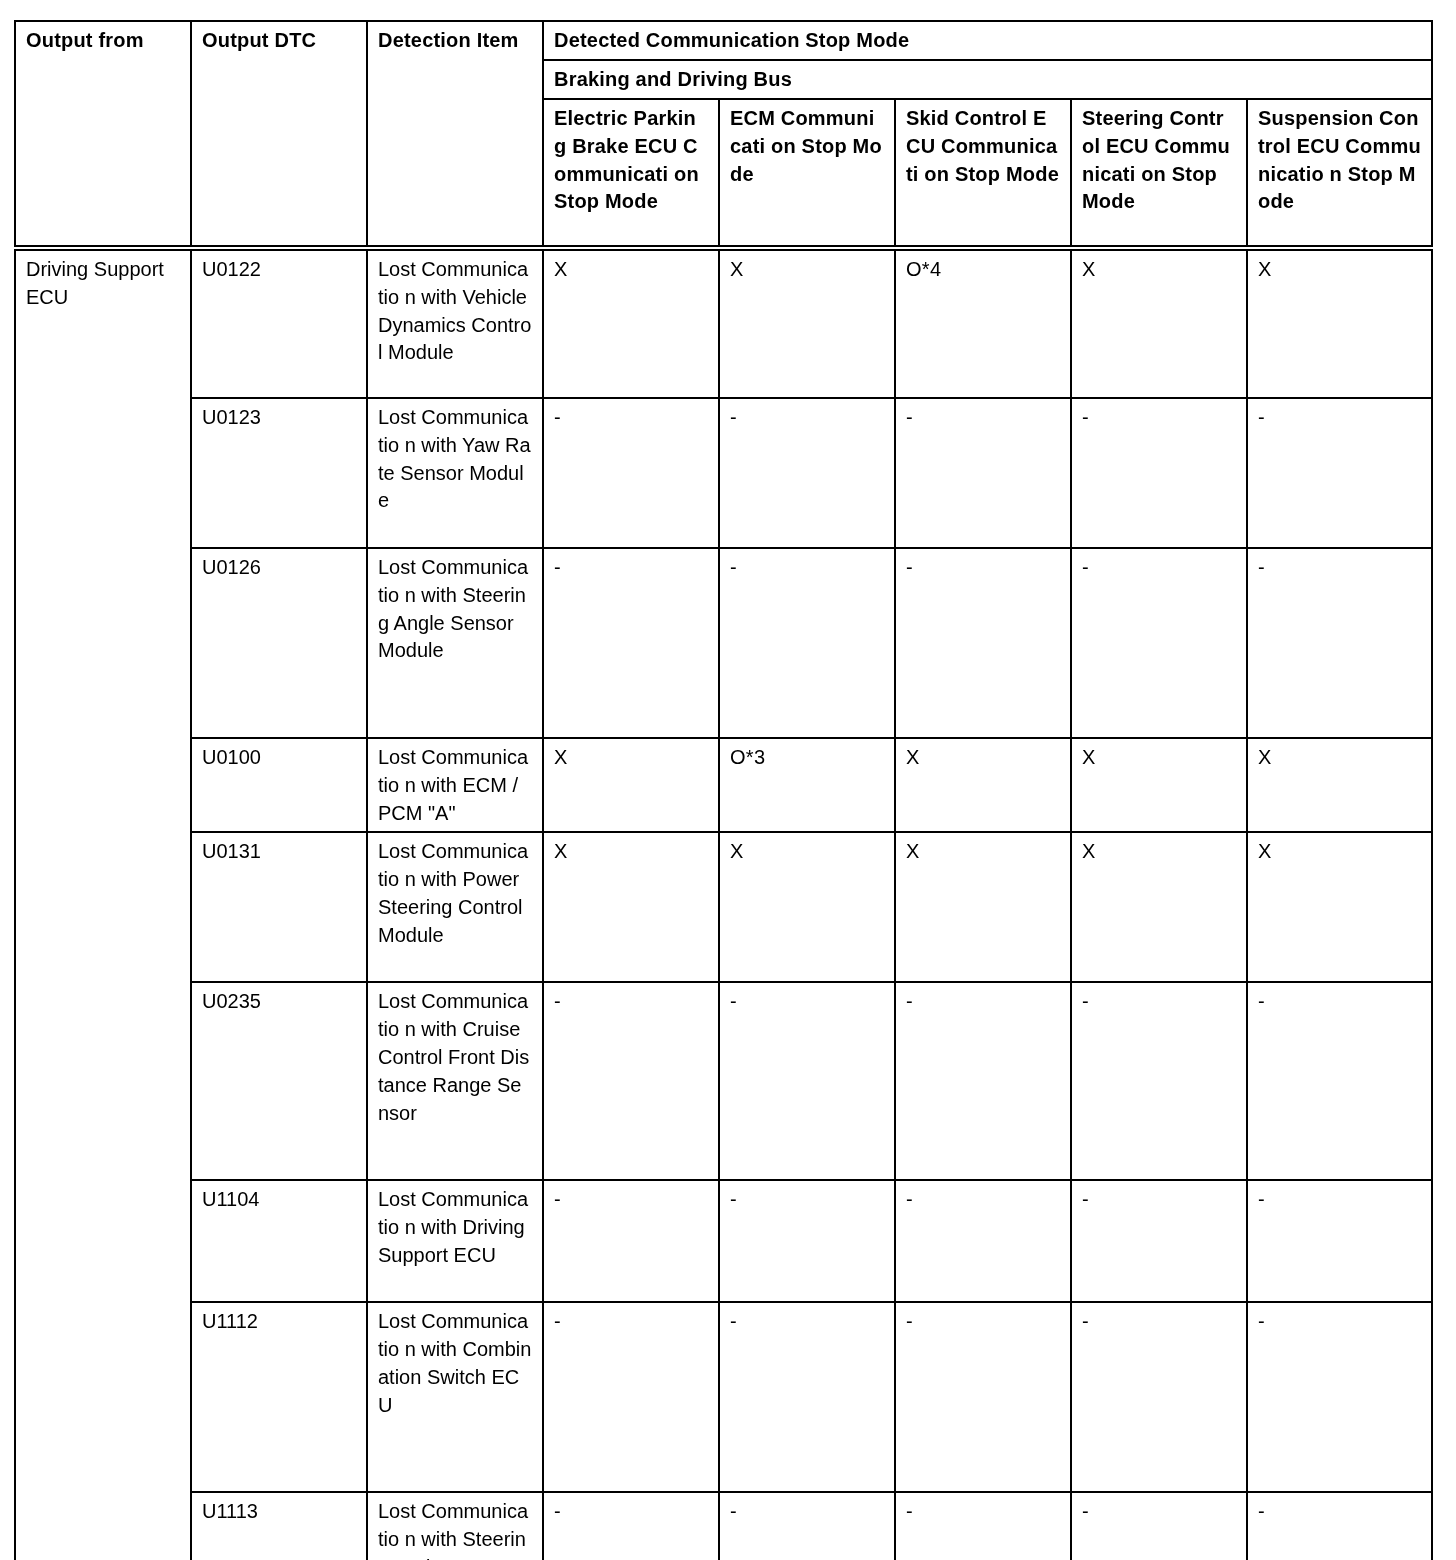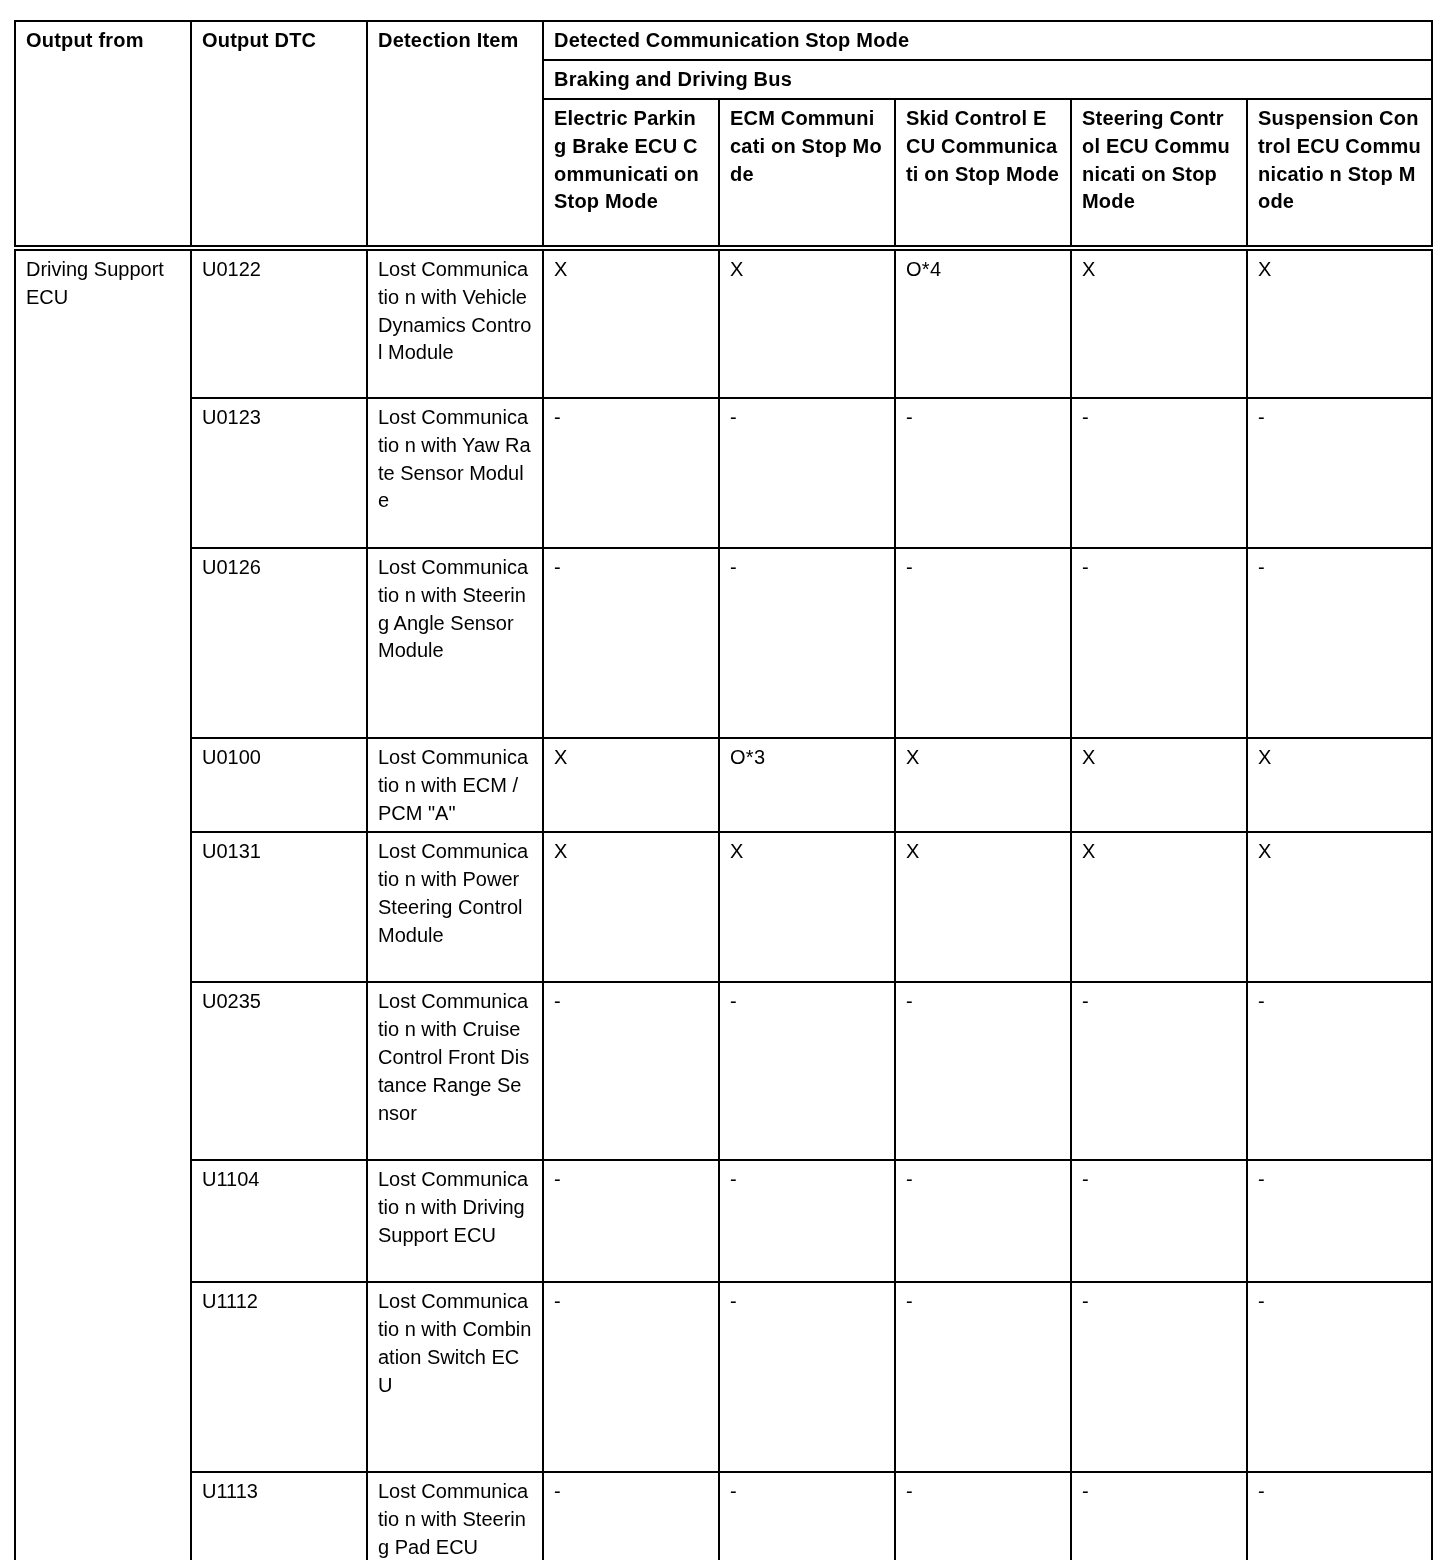--- a/index.html
+++ b/index.html
@@ -92,21 +92,21 @@
     </tr>
     <tr style="height:150px">
       <td>U0131</td>
       <td>Lost Communicatio n with Power Steering Control Module</td>
       <td class="val">X</td>
       <td class="val">X</td>
       <td class="val">X</td>
       <td class="val">X</td>
       <td class="val">X</td>
     </tr>
-    <tr style="height:178px">
+    <tr style="height:198px">
       <td>U0235</td>
       <td>Lost Communicatio n with Cruise Control Front Distance Range Sensor</td>
       <td class="val">-</td>
       <td class="val">-</td>
       <td class="val">-</td>
       <td class="val">-</td>
       <td class="val">-</td>
     </tr>
     <tr style="height:122px">
       <td>U1104</td>

